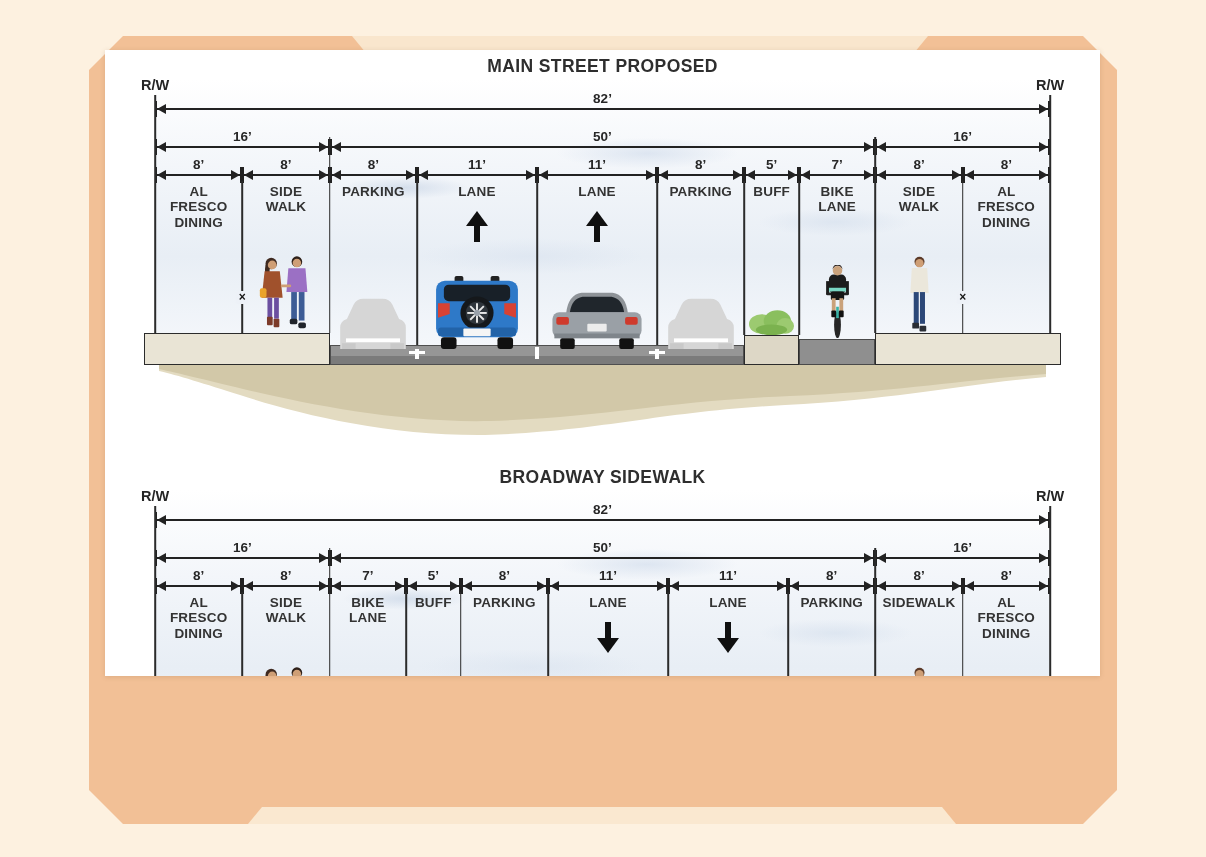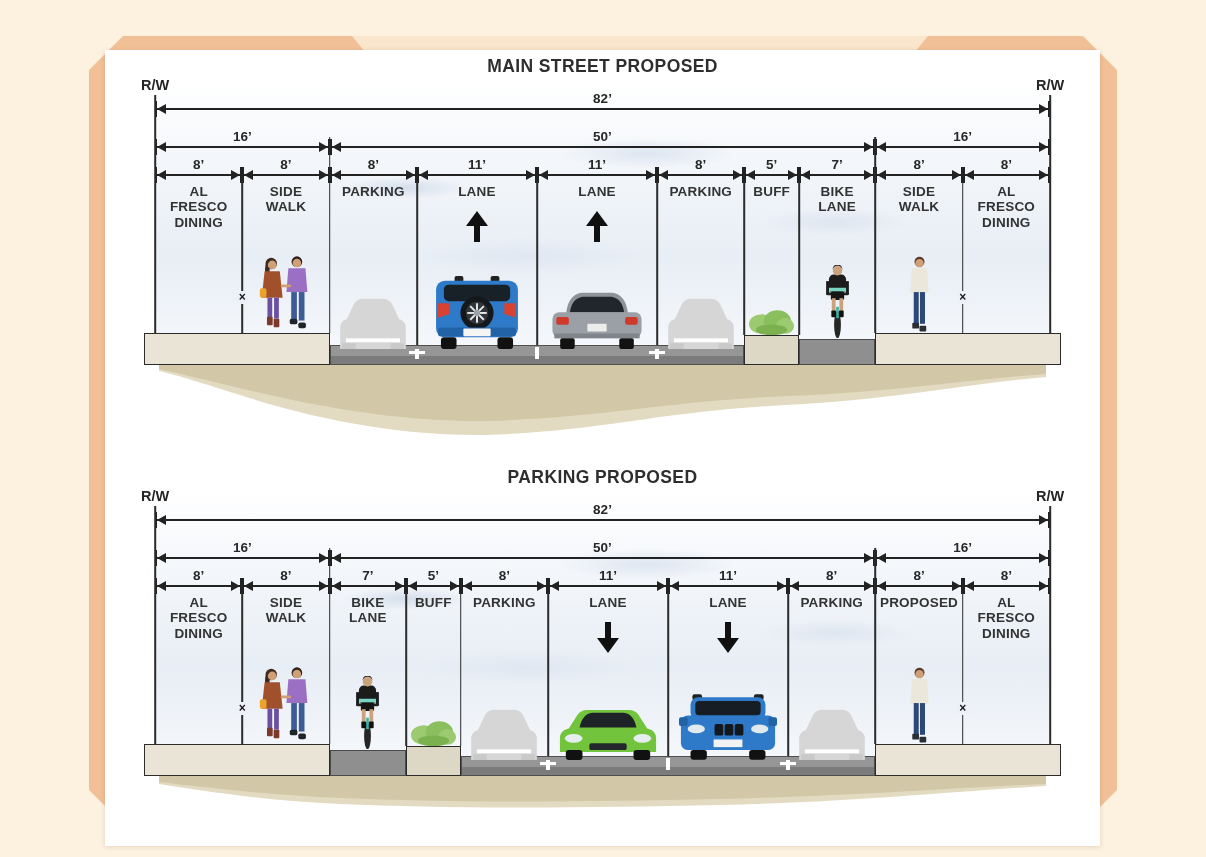--- a/index.html
+++ b/index.html
@@ -4,21 +4,21 @@
 <style>
   html,body{margin:0;padding:0;background:#fdf1e0;}
   .stage{position:relative;width:1206px;height:857px;overflow:hidden;
          font-family:"Liberation Sans",sans-serif;background:#fdf1e0;}
   .frame-band{position:absolute;left:89px;top:36px;width:1028px;height:788px;background:#f2c096;
     clip-path:polygon(34px 0,calc(100% - 34px) 0,100% 34px,100% calc(100% - 34px),calc(100% - 34px) 100%,34px 100%,0 calc(100% - 34px),0 34px);}
   .band-light-top{position:absolute;left:352px;top:36px;width:576px;height:17px;background:#f9e6cd;
     clip-path:polygon(14px 100%,0 0,100% 0,calc(100% - 14px) 100%);}
   .band-light-bottom{position:absolute;left:248px;top:807px;width:708px;height:17px;background:#fae8d0;
     clip-path:polygon(14px 0,calc(100% - 14px) 0,100% 100%,0 100%);}
-  .card{position:absolute;left:105px;top:50px;width:995px;height:796px;background:#ffffff;
+  .card{position:absolute;left:105px;top:50px;width:995px;height:626px;background:#ffffff;
         box-shadow:0 1px 5px rgba(120,80,40,.18);overflow:hidden;padding-top:4px;box-sizing:border-box;}
   .diagram{position:relative;width:895px;margin:0 auto;}
   .diagram.second{margin-top:30px;}
   .d-title{margin:2px 0 2px;text-align:center;font-size:17.5px;font-weight:700;color:#2e2e2e;letter-spacing:.4px;}
   .scene-wrap{position:relative;width:100%;
     background:
       radial-gradient(90px 16px at 28% 38%, rgba(190,205,225,.55), transparent 70%),
       radial-gradient(130px 22px at 55% 26%, rgba(198,212,231,.5), transparent 70%),
       radial-gradient(110px 20px at 76% 50%, rgba(203,216,233,.45), transparent 70%),
       radial-gradient(160px 26px at 42% 62%, rgba(210,221,236,.4), transparent 70%),
@@ -383,21 +383,21 @@
           </div>
           <div class="earth" style="height: 72px;">
             <svg viewBox="0 0 895 72" preserveAspectRatio="none">
               <path d="M4 0 H891 V12 C800 20 745 34 630 40 C500 47 450 66 330 70 C230 71 140 48 85 30 C50 19 22 10 4 6 Z" fill="#e3dbc1"></path>
               <path d="M4 0 H891 V9 C805 15 750 26 635 31 C510 36 455 52 335 56 C240 58 148 38 88 24 C52 15 22 8 4 4 Z" fill="#d2c8a8"></path>
             </svg>
           </div>
         </div>
     </section>
     <section class="diagram second" id="diagram-1">
-      <h2 class="d-title">PARKING PROPOSED</h2>
+      <h2 class="d-title">BROADWAY SIDEWALK</h2>
       <div class="d-body">
           <div class="scene-wrap">
             <div class="dims">
               <div class="rw" style="left: 0%;">R/W</div>
               <div class="rw" style="left: 100%;">R/W</div>
               <div class="dim-seg" style="left: 0%; width: 100%; top: 24px;">
                 <div class="endbar l"></div>
                 <div class="endbar r"></div>
                 <div class="dline"></div>
                 <div class="ah l"></div>
@@ -570,21 +570,21 @@
               </div>
               <div class="figure" style="left: calc(64.0244% - 49px); bottom: 16px; width: 98px; height: 68px;"><svg width="98" height="68" viewBox="0 0 98 68" preserveAspectRatio="none">
                   <use href="#sym-suv-front" width="98" height="68"></use>
                 </svg></div>
               <div class="mark" style="left: 70.7317%; width: 4px; height: 10px; bottom: 6px; transform: translateX(-50%);"></div>
               <div class="mark" style="left: 70.7317%; width: 16px; height: 3.5px; bottom: 11px; transform: translateX(-50%);"></div>
               <div class="zone-lab" style="left: 70.7317%; width: 9.7561%;">PARKING</div>
               <div class="figure" style="left: calc(75.6098% - 41px); bottom: 16px; width: 82px; height: 56px;"><svg width="82" height="56" viewBox="0 0 82 56" preserveAspectRatio="none">
                   <use href="#sym-ghost-car" width="82" height="56"></use>
                 </svg></div>
-              <div class="zone-lab" style="left: 80.4878%; width: 9.7561%;">PROPOSED</div>
+              <div class="zone-lab" style="left: 80.4878%; width: 9.7561%;">SIDEWALK</div>
               <div class="figure" style="left: calc(85.3659% - 12.5px); bottom: 32px; width: 25px; height: 78px;"><svg width="25" height="78" viewBox="0 0 25 78" preserveAspectRatio="none">
                   <use href="#sym-walker" width="25" height="78"></use>
                 </svg></div>
               <div class="xmark" style="left: 90.2439%; top: 110px;">×</div>
               <div class="zone-lab" style="left: 90.2439%; width: 9.7561%;">AL
 FRESCO
 DINING</div>
             </div>
           </div>
           <div class="earth" style="height: 38px;">

